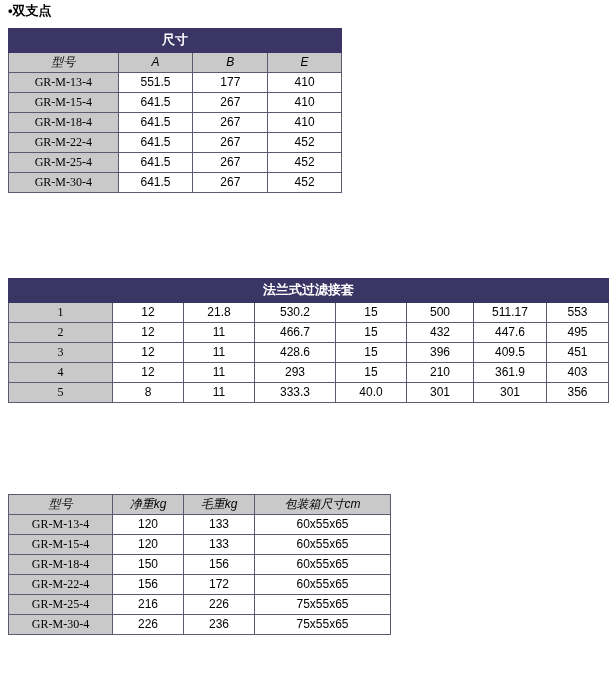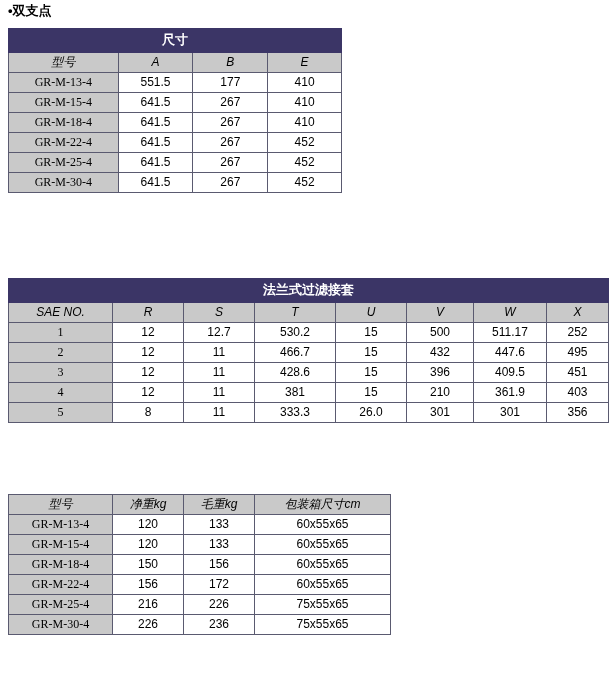--- a/index.html
+++ b/index.html
@@ -176,38 +176,28 @@
         <col class="c4">
         <col class="c5">
         <col class="c6">
         <col class="c7">
       </colgroup>
     <tbody>
       <tr>
         <td class="title-cell" colspan="8">法兰式过滤接套</td>
       </tr>
       <tr>
-        <td class="hdr">SAE NO.</td>
-        <td class="hdr">R</td>
-        <td class="hdr">S</td>
-        <td class="hdr">T</td>
-        <td class="hdr">U</td>
-        <td class="hdr">V</td>
-        <td class="hdr">W</td>
-        <td class="hdr">X</td>
-      </tr>
-      <tr>
         <td class="rowlabel">1</td>
         <td>12</td>
-        <td>12.7</td>
+        <td>21.8</td>
         <td>530.2</td>
         <td>15</td>
         <td>500</td>
         <td>511.17</td>
-        <td>252</td>
+        <td>553</td>
       </tr>
       <tr>
         <td class="rowlabel">2</td>
         <td>12</td>
         <td>11</td>
         <td>466.7</td>
         <td>15</td>
         <td>432</td>
         <td>447.6</td>
         <td>495</td>
@@ -219,32 +209,32 @@
         <td>428.6</td>
         <td>15</td>
         <td>396</td>
         <td>409.5</td>
         <td>451</td>
       </tr>
       <tr>
         <td class="rowlabel">4</td>
         <td>12</td>
         <td>11</td>
-        <td>381</td>
+        <td>293</td>
         <td>15</td>
         <td>210</td>
         <td>361.9</td>
         <td>403</td>
       </tr>
       <tr>
         <td class="rowlabel">5</td>
         <td>8</td>
         <td>11</td>
         <td>333.3</td>
-        <td>26.0</td>
+        <td>40.0</td>
         <td>301</td>
         <td>301</td>
         <td>356</td>
       </tr>
     </tbody>
   </table>
 
   <table class="data" id="table-logistics">
     <colgroup>
         <col class="c0">

